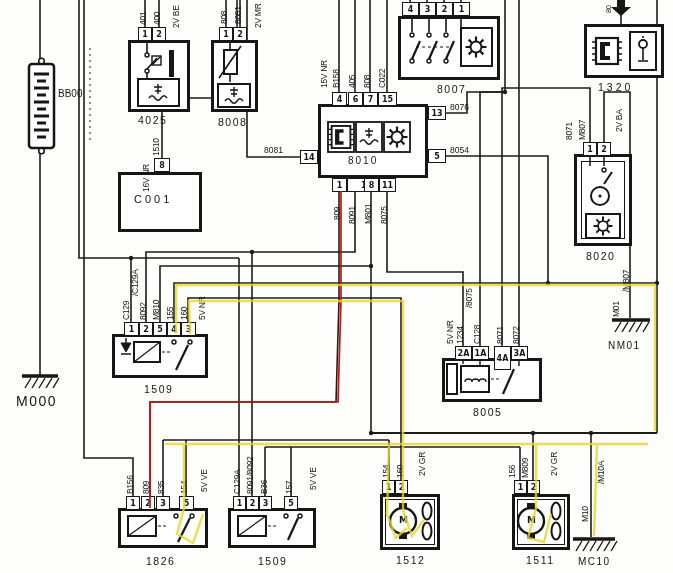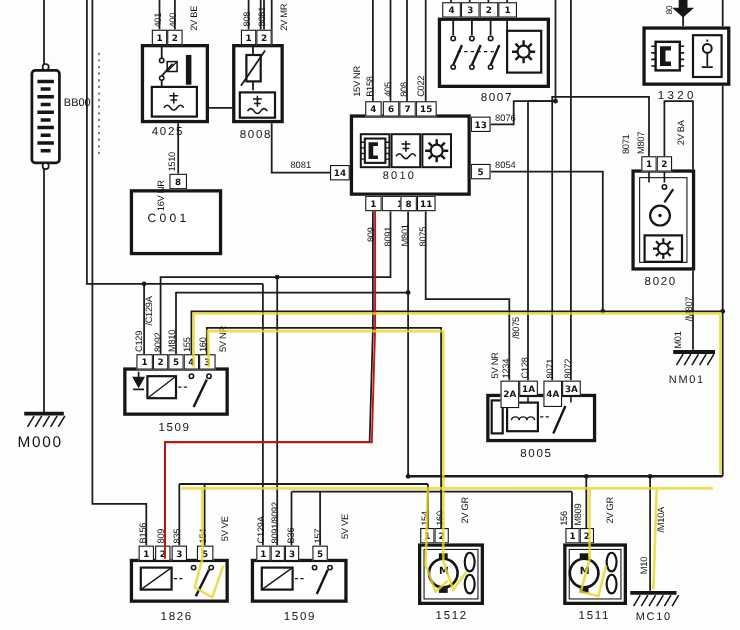--- a/index.html
+++ b/index.html
@@ -278,21 +278,21 @@
   <div class="pin" style="left:364px;top:178px;width:15px;height:14px">8</div>
   <div class="pin" style="left:379px;top:178px;width:17px;height:14px">11</div>
   <div class="pin" style="left:154px;top:158px;width:16px;height:14px">8</div>
   <div class="pin" style="left:583px;top:142px;width:14px;height:14px">1</div>
   <div class="pin" style="left:597px;top:142px;width:14px;height:14px">2</div>
   <div class="pin" style="left:124px;top:322px;width:15px;height:14px">1</div>
   <div class="pin" style="left:139px;top:322px;width:14px;height:14px">2</div>
   <div class="pin" style="left:153px;top:322px;width:14px;height:14px">5</div>
   <div class="pin" style="left:167px;top:322px;width:14px;height:14px">4</div>
   <div class="pin" style="left:181px;top:322px;width:15px;height:14px">3</div>
-  <div class="pin" style="left:455px;top:346px;width:17px;height:25px">2A</div>
+  <div class="pin" style="left:455px;top:346px;width:17px;height:14px">2A</div>
   <div class="pin" style="left:472px;top:346px;width:17px;height:14px">1A</div>
   <div class="pin" style="left:494px;top:346px;width:17px;height:24px">4A</div>
   <div class="pin" style="left:511px;top:346px;width:17px;height:14px">3A</div>
   <div class="pin" style="left:126px;top:496px;width:14px;height:14px">1</div>
   <div class="pin" style="left:141px;top:496px;width:14px;height:14px">2</div>
   <div class="pin" style="left:156px;top:496px;width:14px;height:14px">3</div>
   <div class="pin" style="left:179px;top:496px;width:15px;height:14px">5</div>
   <div class="pin" style="left:233px;top:496px;width:13px;height:14px">1</div>
   <div class="pin" style="left:246px;top:496px;width:13px;height:14px">2</div>
   <div class="pin" style="left:259px;top:496px;width:13px;height:14px">3</div>

